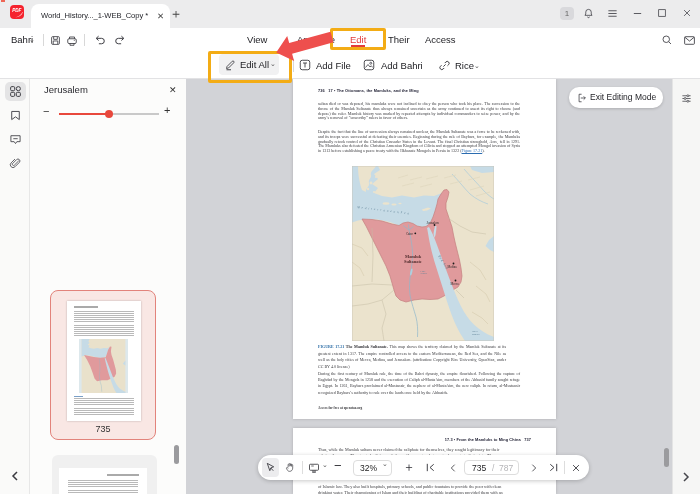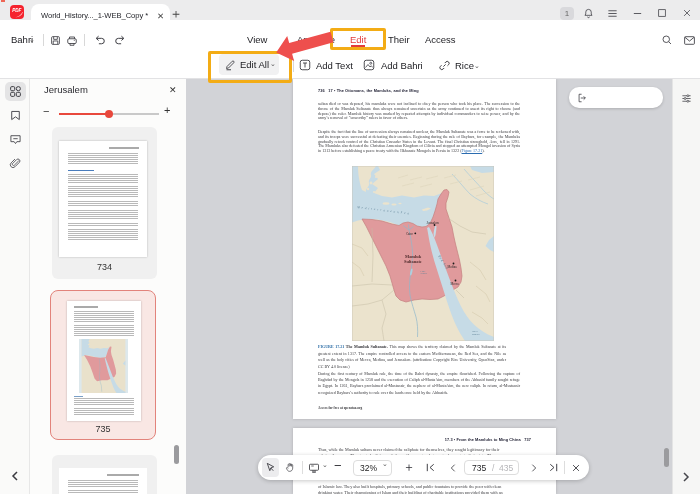--- a/index.html
+++ b/index.html
@@ -1,17 +1,17 @@
 <!DOCTYPE html>
 <html><head><meta charset="utf-8"><style>
 *{margin:0;padding:0;box-sizing:border-box}
 html,body{width:700px;height:494px;overflow:hidden;font-family:"Liberation Sans",sans-serif;background:#fff}
 #app{position:relative;width:700px;height:494px}
 
-#topbar{position:absolute;left:0;top:0;width:700px;height:20px;background:#ececed}
+#topbar{position:absolute;left:0;top:0;width:700px;height:28px;background:#ececed}
 #corner{position:absolute;left:1px;top:0;width:3.5px;height:1.5px;background:#e65}
 #logo{position:absolute;left:10px;top:5px;width:14px;height:14px;border-radius:4px;background:#f5232e}
 #logo svg{position:absolute;left:0;top:0}
 #tab{position:absolute;left:31px;top:4px;width:139px;height:24px;background:#fff;border-radius:8px 8px 0 0;font-size:7.6px;color:#23242a;line-height:24px;padding-left:10px;letter-spacing:-.05px}
 #tab .x{position:absolute;right:6px;top:0;color:#444;font-size:8.5px}
 #plus{position:absolute;left:171px;top:0;width:20px;height:28px;color:#444;font-size:13px;text-align:center;line-height:28px;font-weight:400}
 .wicon{position:absolute;top:0;height:28px;width:20px;color:#3c3c43;text-align:center;line-height:28px;font-size:10px}
 #badge1{position:absolute;left:560px;top:7px;width:14px;height:13px;background:#d9d9dc;border-radius:4px;font-size:8px;color:#666;text-align:center;line-height:13px}
 
 #menurow{position:absolute;left:0;top:28px;width:700px;height:24px;background:#fff}
@@ -184,21 +184,21 @@
         </svg>
         <span style="position:absolute;left:21px">Edit All</span>
         <span style="position:absolute;left:51px;top:-1px;color:#555;font-size:7px">⌄</span>
       </div>
  <div class="obox" style="left:208px;top:-1px;width:84px;height:32px"></div>
  <div class="msep" style="left:293px;top:7px;height:13px"></div>
  <div class="tbtxt" style="left:299px"><svg width="12" height="12" viewBox="0 0 24 24" style="margin-top:7px;vertical-align:top">
           <rect x="2.5" y="2.5" width="19" height="19" rx="4" fill="none" stroke="#3a3a40" stroke-width="1.8"></rect>
           <path d="M8 8h8M12 8v9" fill="none" stroke="#3a3a40" stroke-width="1.8"></path>
         </svg></div>
- <div class="tbtxt" style="left:316px">Add Text</div>
+ <div class="tbtxt" style="left:316px">Add File</div>
  <div class="tbtxt" style="left:363px"><svg width="12" height="12" viewBox="0 0 24 24" style="margin-top:7px;vertical-align:top">
           <rect x="2.5" y="2.5" width="19" height="19" rx="4" fill="none" stroke="#3a3a40" stroke-width="1.8"></rect>
           <circle cx="15.5" cy="8.5" r="2" fill="none" stroke="#3a3a40" stroke-width="1.5"></circle>
           <path d="M5 17l5-6 4 5 2.5-2.5 3 3.5" fill="none" stroke="#3a3a40" stroke-width="1.6"></path>
         </svg></div>
  <div class="tbtxt" style="left:381px">Add Bahri</div>
  <div class="tbtxt" style="left:438px"><svg width="13" height="13" viewBox="0 0 24 24" style="margin-top:7px;vertical-align:top">
           <path d="M10 14 14 10" stroke="#3a3a40" stroke-width="1.8"></path>
           <path d="M12.5 7.5l2-2a3.5 3.5 0 0 1 5 5l-2 2" fill="none" stroke="#3a3a40" stroke-width="1.8"></path>
           <path d="M11.5 16.5l-2 2a3.5 3.5 0 0 1-5-5l2-2" fill="none" stroke="#3a3a40" stroke-width="1.8"></path>
@@ -231,32 +231,20 @@
 </div>
 <div id="tpanel">
  <h3>Jerusalem</h3>
  <div style="position:absolute;left:139px;top:6px;color:#333;font-size:9px">✕</div>
  <div style="position:absolute;left:13px;top:26px;color:#333;font-size:11px">−</div>
  <div style="position:absolute;left:134px;top:25px;color:#333;font-size:11px">+</div>
  <div style="position:absolute;left:29px;top:34px;width:100px;height:1.6px;background:#c9c9c9"></div>
  <div style="position:absolute;left:29px;top:33.8px;width:50px;height:2px;background:#e8483c"></div>
  <div style="position:absolute;left:75px;top:31px;width:8px;height:8px;border-radius:50%;background:#e8483c"></div>
 
- <div class="card" style="top:48px;height:152px">
-  <div style="position:absolute;left:7px;top:14px;width:88px;height:116px;background:#fff;box-shadow:0 0 2px rgba(0,0,0,.25)" id="th734">
-   <div style="position:absolute;right:8px;top:6px;width:30px;height:1.5px;background:#aaa"></div>
-   <div class="tl" style="left:9px;top:12px;width:70px;height:14px"></div>
-   <div style="position:absolute;left:9px;top:28.5px;width:26px;height:1.5px;background:#4a7dbd"></div>
-   <div class="tl" style="left:9px;top:33px;width:70px;height:9px"></div>
-   <div class="tl" style="left:9px;top:45px;width:70px;height:21px"></div>
-   <div class="tl" style="left:9px;top:69px;width:70px;height:16px"></div>
-   <div class="tl" style="left:9px;top:88px;width:70px;height:14px"></div>
-  </div>
-  <div class="tnum" style="top:135px">734</div>
- </div>
 
  <div class="card" style="left:20px;top:211px;width:106px;height:150px;background:#f9e7e4;border:1.4px solid #e2837b;border-radius:8px">
   <div style="position:absolute;left:16px;top:10px;width:74px;height:120px;background:#fff;box-shadow:0 0 2px rgba(0,0,0,.25)" id="th735">
    <div style="position:absolute;left:7px;top:5px;width:24px;height:1.5px;background:#aaa"></div>
    <div class="tl" style="left:7px;top:10px;width:60px;height:12px"></div>
    <div class="tl" style="left:7px;top:24px;width:60px;height:12px"></div>
    <div style="position:absolute;left:12px;top:38px;width:49px;height:54px;background:#dde8ec">
     <svg width="49" height="54" viewBox="0 0 142 175">
               <rect width="142" height="175" fill="#e9e1cb"></rect>
               <path d="M0 0 L26 0 22 8 26 13 20 18 26 22 22 27 30 30 40 31.5 50 29.5 62 31.5 72 29.5 82 30 90 27 86 36 82 50 76 59.5 68 61.5 55 60.5 38 56.5 26 53.5 14 53 0 56.5 Z" fill="#c6dbe6"></path>
@@ -281,20 +269,21 @@
   </div>
  </div>
  <div style="position:absolute;left:144px;top:366px;width:5px;height:19px;border-radius:3px;background:#9b9b9e"></div>
 </div>
 <div id="rail"></div>
 <div id="exitbtn">
       <svg width="10" height="10" viewBox="0 0 24 24" style="position:absolute;left:8px;top:5.5px">
         <path d="M11 3H5v18h6" fill="none" stroke="#33333a" stroke-width="1.8"></path>
         <path d="M9 12h11M16 8l4 4-4 4" fill="none" stroke="#33333a" stroke-width="1.8"></path>
       </svg>
+      <span style="position:absolute;left:21px">Exit Editing Mode</span>
     </div>
 <div id="railicon" style="position:absolute;left:681px;top:90px"><svg width="11" height="11" viewBox="0 0 24 24">
         <path d="M3 6h10M17 6h4M3 12h4M11 12h10M3 18h10M17 18h4" stroke="#44444a" stroke-width="1.7"></path>
         <circle cx="15" cy="6" r="2.1" fill="#f6f6f5" stroke="#44444a" stroke-width="1.7"></circle>
         <circle cx="9" cy="12" r="2.1" fill="#f6f6f5" stroke="#44444a" stroke-width="1.7"></circle>
         <circle cx="15" cy="18" r="2.1" fill="#f6f6f5" stroke="#44444a" stroke-width="1.7"></circle>
       </svg></div>
 <svg width="8" height="10" viewBox="0 0 8 10" style="position:absolute;left:682px;top:472px">
       <path d="M2 1l4 4-4 4" fill="none" stroke="#46464c" stroke-width="1.5"></path>
     </svg>
@@ -322,21 +311,21 @@
  <div style="position:absolute;left:145px;top:4px;color:#2e2e34;font-size:12px">＋</div>
  <svg width="11" height="11" viewBox="0 0 24 24" style="position:absolute;left:167px;top:7px">
         <path d="M5 4v16M19 5l-8 7 8 7" fill="none" stroke="#2e2e34" stroke-width="2"></path>
       </svg>
  <svg width="10" height="10" viewBox="0 0 24 24" style="position:absolute;left:190px;top:7.5px">
         <path d="M16 4l-8 8 8 8" fill="none" stroke="#2e2e34" stroke-width="1.9"></path>
       </svg>
  <div style="position:absolute;left:206px;top:5px;width:55px;height:14.5px;border:1px solid #ddd;border-radius:4px;background:#fff">
   <span style="position:absolute;left:7px;top:1.5px;font-size:8.5px;color:#1c1c1f">735</span>
   <span style="position:absolute;left:27px;top:1.5px;font-size:8.5px;color:#b5b5b8">/</span>
-  <span style="position:absolute;left:34px;top:1.5px;font-size:8.5px;color:#b5b5b8">435</span>
+  <span style="position:absolute;left:34px;top:1.5px;font-size:8.5px;color:#b5b5b8">787</span>
  </div>
  <svg width="10" height="10" viewBox="0 0 24 24" style="position:absolute;left:271px;top:7.5px">
         <path d="M8 4l8 8-8 8" fill="none" stroke="#2e2e34" stroke-width="1.9"></path>
       </svg>
  <svg width="11" height="11" viewBox="0 0 24 24" style="position:absolute;left:290px;top:7px">
         <path d="M19 4v16M5 5l8 7-8 7" fill="none" stroke="#2e2e34" stroke-width="2"></path>
       </svg>
  <div style="position:absolute;left:306px;top:6px;width:1px;height:13px;background:#ddd"></div>
  <svg width="10" height="10" viewBox="0 0 24 24" style="position:absolute;left:313px;top:7.5px">
         <path d="M5 5l14 14M19 5L5 19" stroke="#2e2e34" stroke-width="2"></path>

